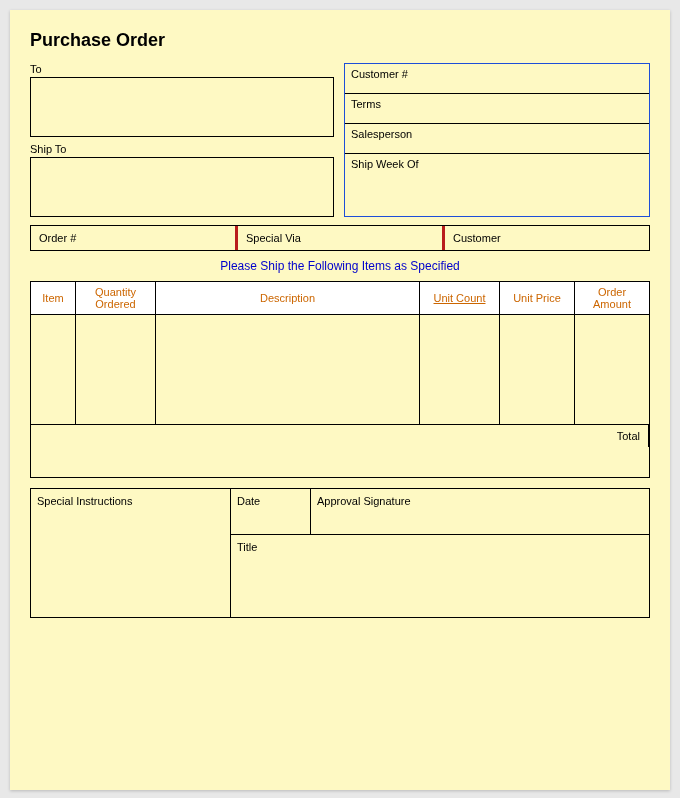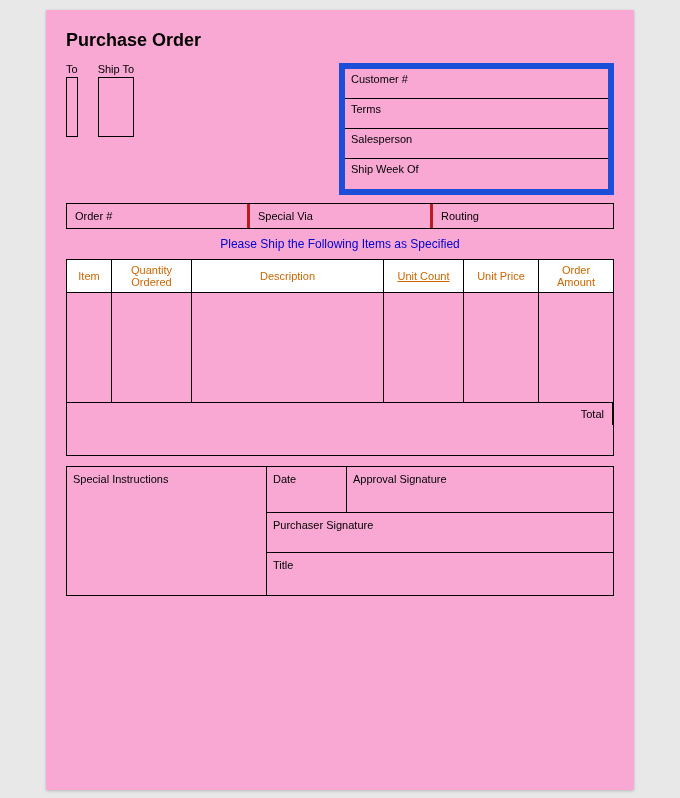--- a/index.html
+++ b/index.html
@@ -13,22 +13,22 @@
       display: flex;
       justify-content: center;
       align-items: flex-start;
       min-height: 798px;
       padding: 10px;
       font-family: Arial, sans-serif;
       font-size: 12px;
     }
 
     .page {
-      background: #f9a8d4;
-      width: 588px;
+      background: #fef9c3;
+      width: 660px;
       min-height: 780px;
       padding: 20px 20px 25px 20px;
       box-shadow: 0 1px 3px rgba(0,0,0,0.2);
     }
 
     .page-title {
       font-size: 18px;
       font-weight: bold;
       margin-bottom: 12px;
       color: #000;
@@ -42,29 +42,29 @@
 
     .top-section {
       display: flex;
       gap: 10px;
       margin-bottom: 8px;
     }
 
     .left-col {
       flex: 1;
       display: flex;
-      flex-direction: row;
-      gap: 20px;
+      flex-direction: column;
+      gap: 6px;
     }
 
     .right-col {
       flex: 1;
       display: flex;
       flex-direction: column;
-      border: 6px solid #1d4ed8;
+      border: 1px solid #1d4ed8;
     }
 
     .address-box {
       border: 1px solid #000;
       height: 60px;
       width: 100%;
     }
 
     .ship-to-box {
       border: 1px solid #000;
@@ -281,21 +281,21 @@
   </div>
 
   <div class="order-row">
     <div class="order-cell">
       <span>Order #</span>
     </div>
     <div class="order-cell">
       <span>Special Via</span>
     </div>
     <div class="order-cell">
-      <span>Routing</span>
+      <span>Customer</span>
     </div>
   </div>
 
   <div class="notice-text">Please Ship the Following Items as Specified</div>
 
   <table class="items-table">
     <thead>
       <tr>
         <th>Item</th>
         <th>Quantity Ordered</th>
@@ -328,22 +328,19 @@
     </div>
     <div class="signatures-col">
       <div class="sig-top-row">
         <div class="date-cell">
           <div class="date-label">Date</div>
         </div>
         <div class="approval-cell">
           <div class="approval-label">Approval Signature</div>
         </div>
       </div>
-      <div class="purchaser-cell">
-        <div class="purchaser-label">Purchaser Signature</div>
-      </div>
       <div class="title-cell">
         <div class="title-label">Title</div>
       </div>
     </div>
   </div>
 
 </div>
 
 </body></html>

